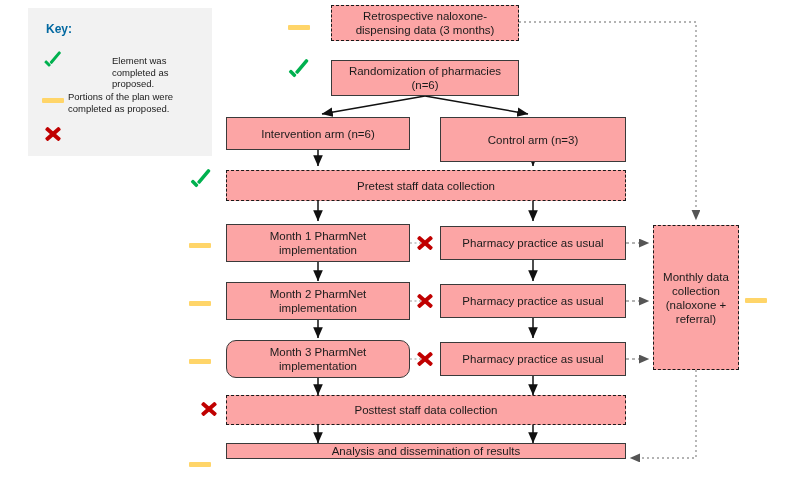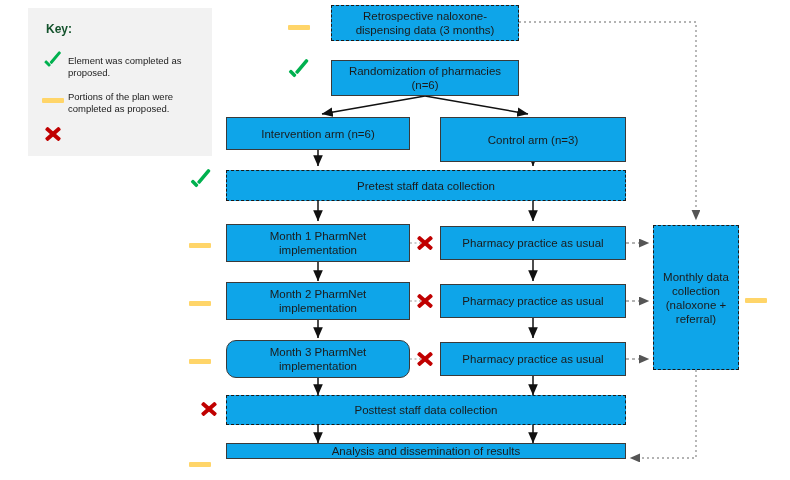--- a/index.html
+++ b/index.html
@@ -4,44 +4,44 @@
 <style>
   html,body{margin:0;padding:0;background:#ffffff;}
   body{width:790px;height:480px;position:relative;overflow:hidden;
        font-family:"Liberation Sans","DejaVu Sans",sans-serif;color:#1a1a1a;}
   #stage{position:absolute;left:0;top:0;width:790px;height:480px;}
   svg.wires{position:absolute;left:0;top:0;width:790px;height:480px;pointer-events:none;}
 
   
   .key-panel{position:absolute;left:28px;top:8px;width:184px;height:148px;
              background:#F2F2F2;}
-  .key-title{position:absolute;left:18px;top:14px;font-size:12px;font-weight:bold;color:#14532d;}
+  .key-title{position:absolute;left:18px;top:14px;font-size:12px;font-weight:bold;color:#0369a1;}
   .key-row{position:absolute;left:10px;width:172px;display:flex;align-items:flex-start;}
   .key-row .glyph{width:30px;flex:0 0 30px;text-align:center;line-height:1;}
   .key-row .ktext{font-size:9.5px;line-height:11.5px;color:#202020;padding-top:1px;}
-  .r1{top:46px;} .r2{top:82px;} .r3{top:116px;}
+  .r1{top:46px;gap:44px;} .r2{top:82px;} .r3{top:116px;}
 
   .chk{display:inline-block;width:22px;height:20px;position:relative;}
   .chk:before{content:"";position:absolute;left:2px;top:8px;width:7px;height:3.2px;
     background:#00B14F;transform:rotate(45deg);border-radius:1px;}
   .chk:after{content:"";position:absolute;left:6px;top:2px;width:15px;height:3.4px;
     background:#00B14F;transform:rotate(-50deg);border-radius:1px;}
   .chk.big{transform:scale(1.18);}
 
   .xmark{display:inline-block;width:20px;height:20px;position:relative;}
   .xmark:before,.xmark:after{content:"";position:absolute;left:1px;top:8px;width:18px;height:4px;
     background:#C00000;border-radius:1px;}
   .xmark:before{transform:rotate(41deg);} .xmark:after{transform:rotate(-41deg);}
 
   .dashmk{display:inline-block;width:22px;height:5px;background:#FFD569;border-radius:1px;
     margin-top:6px;}
 
   
   .node{position:absolute;box-sizing:border-box;display:flex;align-items:center;
-        justify-content:center;text-align:center;background:#0ea5e9;
+        justify-content:center;text-align:center;background:#fca5a5;
         font-size:11.5px;line-height:14px;color:#1b1b1b;padding:2px 6px;}
   .solid{border:1.6px solid #3a3a3a;}
   .dashed{border:1.8px dashed #1a1a1a;}
 
   
   .mk{position:absolute;}
 </style>
 </head>
 <body>
 

